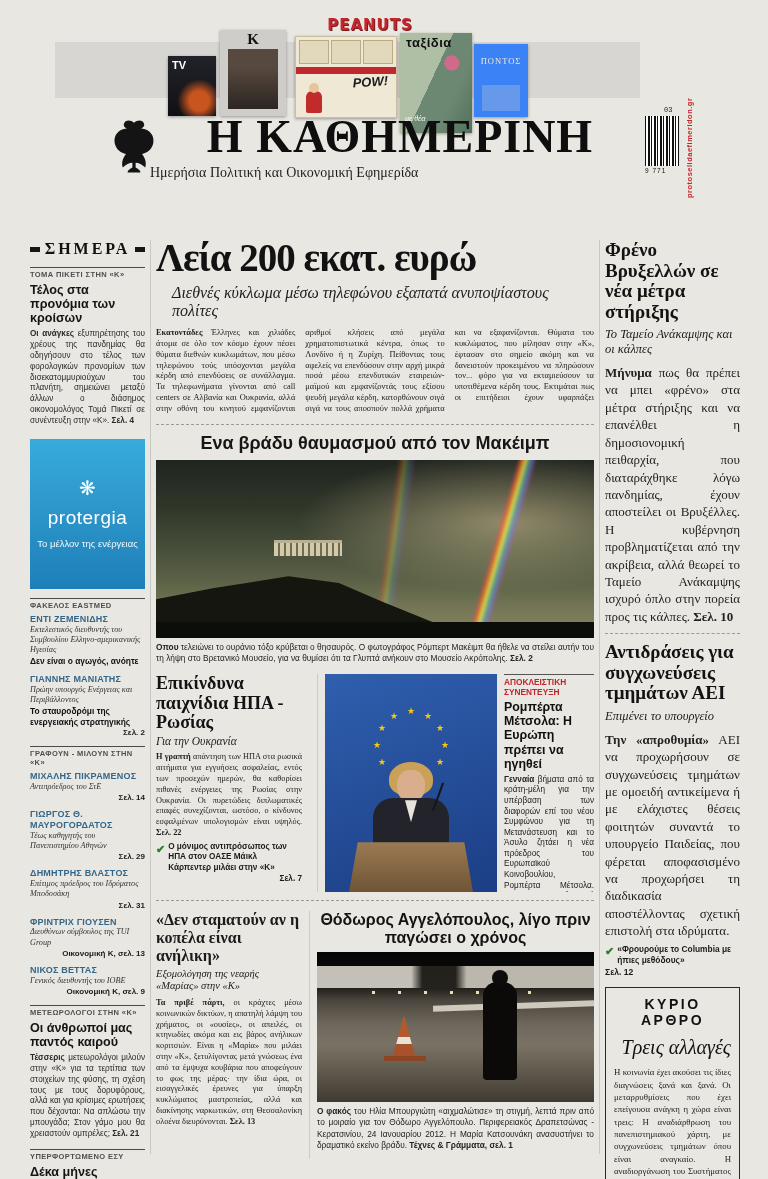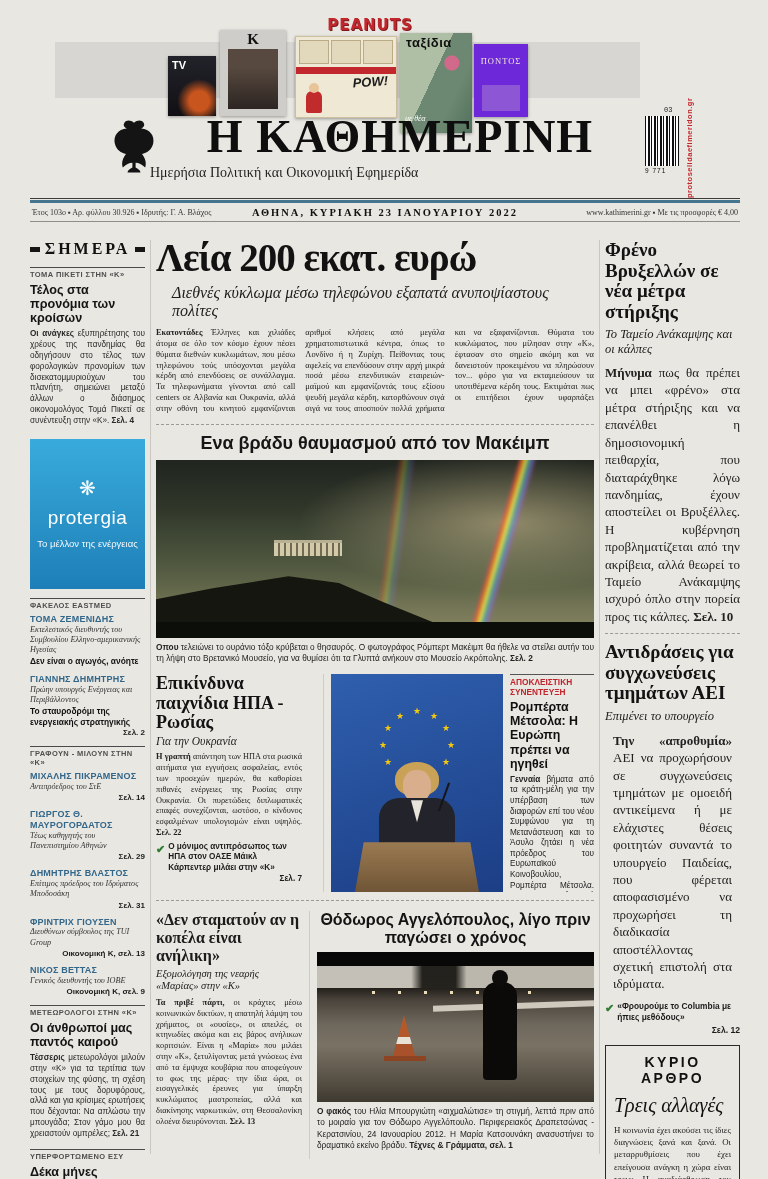--- a/index.html
+++ b/index.html
@@ -24,21 +24,21 @@
   .red-band{height:7px;background:#c1272d;margin:3px 0 2px;}
   .pow{font-weight:bold;font-style:italic;font-size:13px;color:#1c1c1c;text-align:right;padding-right:8px;transform:rotate(-4deg);}
   .lucy{position:absolute;left:10px;bottom:4px;width:16px;height:22px;background:#c22b2b;border-radius:6px 6px 2px 2px;}
   .lucy::before{content:"";position:absolute;left:3px;top:-8px;width:10px;height:10px;border-radius:50%;background:#e8c49a;}
   .cover-taxidia{left:400px;top:33px;width:72px;height:100px;background:
      radial-gradient(circle at 72% 30%,#d16a8a 0 7px,transparent 8px),
      linear-gradient(115deg,#aebfa6 0 45%,#6d8872 45% 70%,#51705c 100%);}
   .cover-taxidia .tx-title{font-weight:700;font-size:13px;color:#101010;padding:2px 0 0 6px;letter-spacing:.5px;}
   .cover-taxidia .tx-script{position:absolute;left:5px;bottom:10px;color:#fff;font-family:"Liberation Serif",serif;
      font-style:italic;font-size:8px;}
-  .cover-pontos{left:474px;top:44px;width:54px;height:73px;background:#6d28d9;text-align:center;}
+  .cover-pontos{left:474px;top:44px;width:54px;height:73px;background:#3b82f6;text-align:center;}
   .cover-pontos .po-title{color:#f1e7d8;font-family:"Liberation Serif",serif;font-size:8.5px;letter-spacing:1px;margin-top:12px;}
   .cover-pontos::after{content:"";position:absolute;left:8px;bottom:6px;right:8px;height:26px;background:rgba(235,225,205,.25);}
 
   
   .eagle{position:absolute;left:110px;top:116px;width:48px;height:60px;}
   .mast-title{position:absolute;left:150px;top:110px;width:500px;text-align:center;
      font-family:"Liberation Serif",serif;font-weight:700;font-size:46px;letter-spacing:1px;color:#0e0e0e;}
   .mast-sub{position:absolute;left:150px;top:165px;width:500px;text-align:left;
      font-family:"Liberation Serif",serif;font-size:14px;color:#1f1f1f;}
   .corner-code{position:absolute;left:664px;top:106px;font-family:"Liberation Mono",monospace;font-size:7px;color:#222;}
@@ -98,21 +98,21 @@
   .rainbow.main{right:20%;transform:rotate(16deg);}
   .rainbow.faint{right:44%;transform:rotate(8deg);opacity:.35;}
   .hill{position:absolute;left:0;bottom:0;width:72%;height:48%;background:#14160f;
      clip-path:polygon(0 100%,0 55%,18% 42%,42% 28%,58% 36%,72% 58%,100% 100%);}
   .parthenon{position:absolute;left:27%;top:47%;width:68px;height:13px;
      background:repeating-linear-gradient(90deg,#d3caa9 0 4px,#716a52 4px 6px);box-shadow:0 -3px 0 #b8b093;}
   .treeline{position:absolute;left:0;bottom:0;width:100%;height:9%;background:#0c0e09;}
   .caption{margin-top:4px;font-size:8.3px;line-height:1.35;color:#222;text-align:justify;}
 
   .mid-row{display:flex;margin-top:10px;height:218px;overflow:hidden;}
-  .mid-left{width:146px;padding-right:21px;border-right:1px solid #ccc;}
+  .mid-left{width:146px;padding-right:15px;border-right:1px solid #ccc;}
   .head-serif{font-family:"Liberation Serif",serif;font-weight:600;color:#131313;}
   .mid-left .head{font-size:18px;line-height:1.08;}
   .sub-italic{font-family:"Liberation Serif",serif;font-style:italic;color:#1d1d1d;}
   .mid-left .sub{font-size:11.5px;margin:3px 0 5px;}
   .body-serif{font-family:"Liberation Serif",serif;font-size:8.3px;line-height:1.3;text-align:justify;color:#222;}
   .note{display:flex;gap:3px;margin-top:3px;font-size:8.2px;font-weight:700;line-height:1.3;}
   .check::before{content:"✔";color:#2e7d32;font-size:11px;}
   .note-ref{text-align:right;font-weight:700;font-size:8.2px;}
   .photo-eu{width:172px;margin:0 7px;background:linear-gradient(160deg,#2f5fae,#1c3e85);flex:0 0 auto;}
   .eu-star{position:absolute;color:#f6c90e;font-size:9px;}
@@ -146,24 +146,24 @@
   .cone{position:absolute;left:26%;bottom:30%;width:30px;height:42px;
      background:linear-gradient(180deg,#b3592c 0 52%,#e8e2d6 52% 70%,#a8512a 70% 100%);
      clip-path:polygon(50% 0,88% 100%,12% 100%);}
   .cone-base{position:absolute;left:24.2%;bottom:27.5%;width:42px;height:5px;background:#8d4423;}
 
   
   .rc-art .head{font-family:"Liberation Serif",serif;font-weight:600;font-size:19px;line-height:1.08;color:#131313;}
   .rc-art .sub{font-family:"Liberation Serif",serif;font-style:italic;font-size:12.5px;margin:5px 0 7px;line-height:1.2;}
   .rc-body{font-family:"Liberation Serif",serif;font-size:13px;line-height:1.34;text-align:justify;color:#222;}
   .rc-note{display:flex;gap:3px;margin-top:4px;font-size:8.4px;font-weight:700;line-height:1.3;}
-  .rc-ref{text-align:right;font-weight:700;font-size:8.6px;margin-top:2px;}
+  .rc-ref{font-weight:700;font-size:8.6px;margin-top:2px;}
   .editorial{border:1px solid #2a2a2a;padding:8px 8px 10px;margin:10px 0;}
   .ed-kicker{text-align:center;font-size:14px;font-weight:700;letter-spacing:2.5px;margin-bottom:8px;color:#111;}
-  .ed-head{font-family:"Liberation Serif",serif;font-style:italic;font-size:20px;margin-bottom:7px;color:#111;}
+  .ed-head{font-family:"Liberation Serif",serif;font-style:italic;font-size:20px;margin-bottom:7px;color:#111;text-align:right;}
   .ed-body{font-family:"Liberation Serif",serif;font-size:8.8px;line-height:1.4;text-align:justify;color:#1e1e1e;}
 </style>
 </head>
 <body>
 
 <div class="page">
 
   <div class="shelf-band"></div>
   <div class="cover cover-tv">
     <div class="tv-label">TV</div>
@@ -196,28 +196,20 @@
       <path fill="#141414" d="M30 6 C26 2 20 2 18 6 C16 9 18 12 21 13 C10 14 4 22 6 32 C8 40 14 44 20 45 C16 50 14 56 16 62 C20 58 24 56 28 56 L28 62 C24 64 22 66 22 68 L38 68 C38 66 36 64 32 62 L32 56 C36 56 40 58 44 62 C46 56 44 50 40 45 C46 44 52 40 54 32 C56 22 50 14 39 13 C42 12 44 9 42 6 C40 2 34 2 30 6 Z"></path>
     </svg>
   </div>
   <div class="mast-title">Η ΚΑΘΗΜΕΡΙΝΗ</div>
   <div class="mast-sub">Ημερήσια Πολιτική και Οικονομική Εφημερίδα</div>
   <div class="corner-code">03</div>
   <div class="barcode"></div>
   <div class="barcode-num">9 771</div>
   <div class="watermark">protoselidaefimeridon.gr</div>
 
-  <div class="dateline">
-    <div class="blue-rule"></div>
-    <div class="date-row">
-      <span class="date-side">Έτος 103ο ▪ Αρ. φύλλου 30.926 ▪ Ιδρυτής: Γ. Α. Βλάχος</span>
-      <span class="date-center">ΑΘΗΝΑ, ΚΥΡΙΑΚΗ 23 ΙΑΝΟΥΑΡΙΟΥ 2022</span>
-      <span class="date-side right">www.kathimerini.gr ▪ Με τις προσφορές € 4,00</span>
-    </div>
-  </div>
 
   <div class="vrule" style="left:150px;"></div>
   <div class="vrule" style="left:599px;"></div>
 
   <aside class="sidebar">
     <div class="sb-header">ΣΗΜΕΡΑ</div>
 
     <div>
       <div class="kicker">ΤΟΜΑ ΠΙΚΕΤΙ ΣΤΗΝ «Κ»</div>
       <div class="sb-head">Τέλος στα προνόμια των κροίσων</div>
@@ -230,26 +222,26 @@
 
     <div class="ad">
       <div class="ad-burst">❋</div>
       <div class="ad-brand">protergia</div>
       <div class="ad-tag">Το μέλλον της ενέργειας</div>
     </div>
 
     <div>
       <div class="kicker">ΦΑΚΕΛΟΣ EASTMED</div>
       <div class="person">
-        <div class="p-name">ΤΟΜΑ ΖΕΜΕΝΙΔΗΣ</div>
+        <div class="p-name">ΕΝΤΙ ΖΕΜΕΝΙΔΗΣ</div>
         <div class="p-role">Εκτελεστικός διευθυντής του Συμβουλίου Ελληνο-αμερικανικής Ηγεσίας</div>
         <div class="p-title">Δεν είναι ο αγωγός, ανόητε</div>
       </div>
       <div class="person">
-        <div class="p-name">ΓΙΑΝΝΗΣ ΔΗΜΗΤΡΗΣ</div>
+        <div class="p-name">ΓΙΑΝΝΗΣ ΜΑΝΙΑΤΗΣ</div>
         <div class="p-role">Πρώην υπουργός Ενέργειας και Περιβάλλοντος</div>
         <div class="p-title">Το σταυροδρόμι της ενεργειακής στρατηγικής</div>
         <div class="p-ref">Σελ. 2</div>
       </div>
     </div>
 
     <div>
       <div class="kicker">ΓΡΑΦΟΥΝ - ΜΙΛΟΥΝ ΣΤΗΝ «Κ»</div>
       <div class="person">
         <div class="p-name">ΜΙΧΑΛΗΣ ΠΙΚΡΑΜΕΝΟΣ</div>
@@ -411,21 +403,21 @@
         <span>πως θα πρέπει να μπει «φρένο» στα μέτρα στήριξης και να επανέλθει η δημοσιονομική πειθαρχία, που διαταράχθηκε λόγω πανδημίας, έχουν αποστείλει οι Βρυξέλλες. Η κυβέρνηση προβληματίζεται από την ακρίβεια, αλλά θεωρεί το Ταμείο Ανάκαμψης ισχυρό όπλο στην πορεία προς τις κάλπες.</span>
         <span class="pageref">Σελ. 10</span>
       </p>
     </div>
 
     <div class="dashes"></div>
 
     <div class="rc-art">
       <div class="head">Αντιδράσεις για συγχωνεύσεις τμημάτων ΑΕΙ</div>
       <div class="sub">Επιμένει το υπουργείο</div>
-      <p class="rc-body" style="margin:8px">
+      <p class="rc-body" style="margin:0">
         <span class="lead">Την «απροθυμία»</span>
         <span>ΑΕΙ να προχωρήσουν σε συγχωνεύσεις τμημάτων με ομοειδή αντικείμενα ή με ελάχιστες θέσεις φοιτητών συναντά το υπουργείο Παιδείας, που φέρεται αποφασισμένο να προχωρήσει τη διαδικασία αποστέλλοντας σχετική επιστολή στα ιδρύματα.</span>
       </p>
       <div class="rc-note">
         <span class="check"></span>
         <span>«Φρουρούμε το Columbia με ήπιες μεθόδους»</span>
       </div>
       <div class="rc-ref">Σελ. 12</div>
     </div>
 

